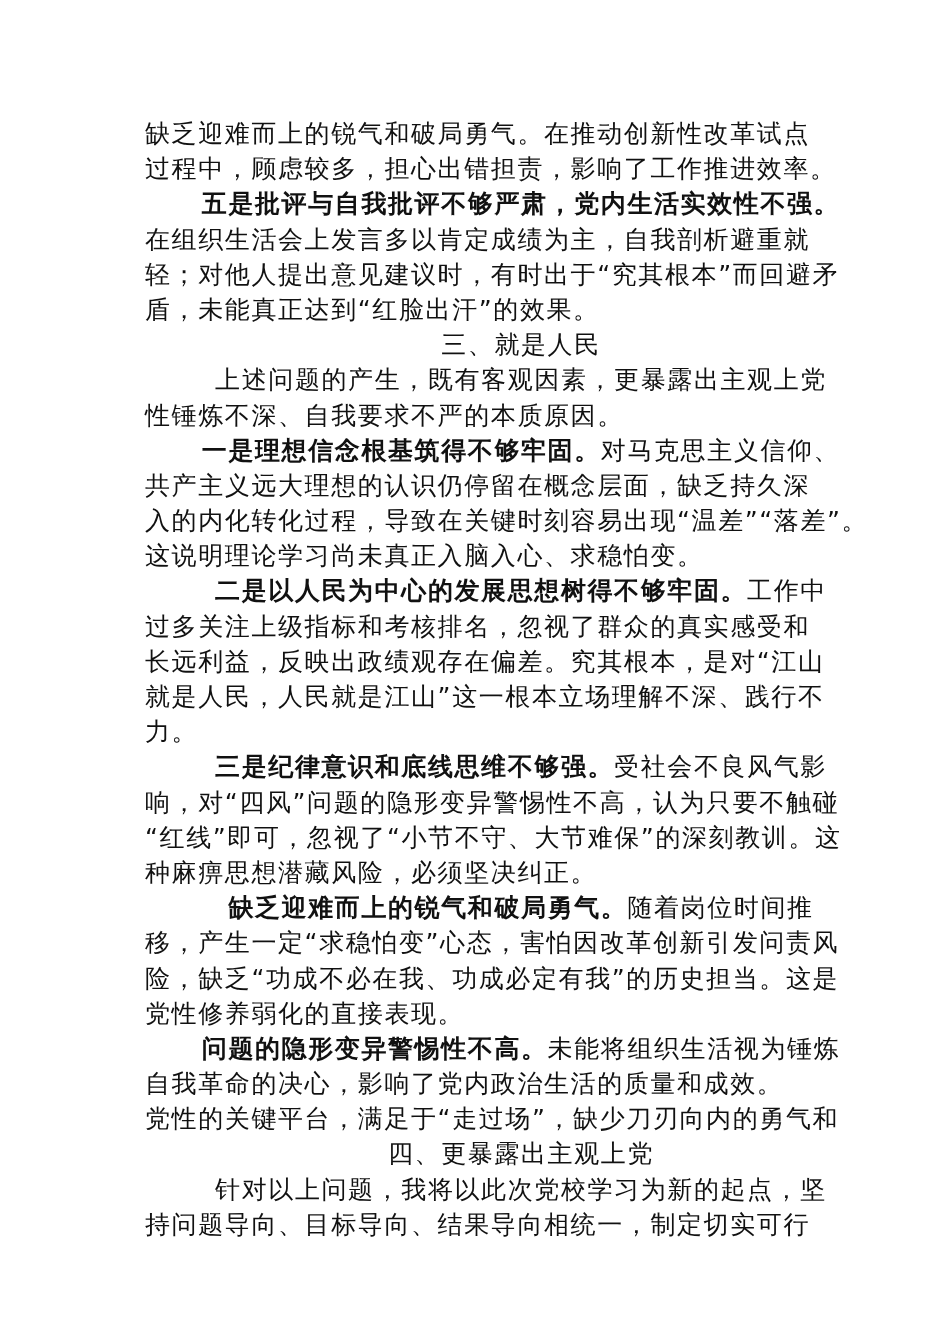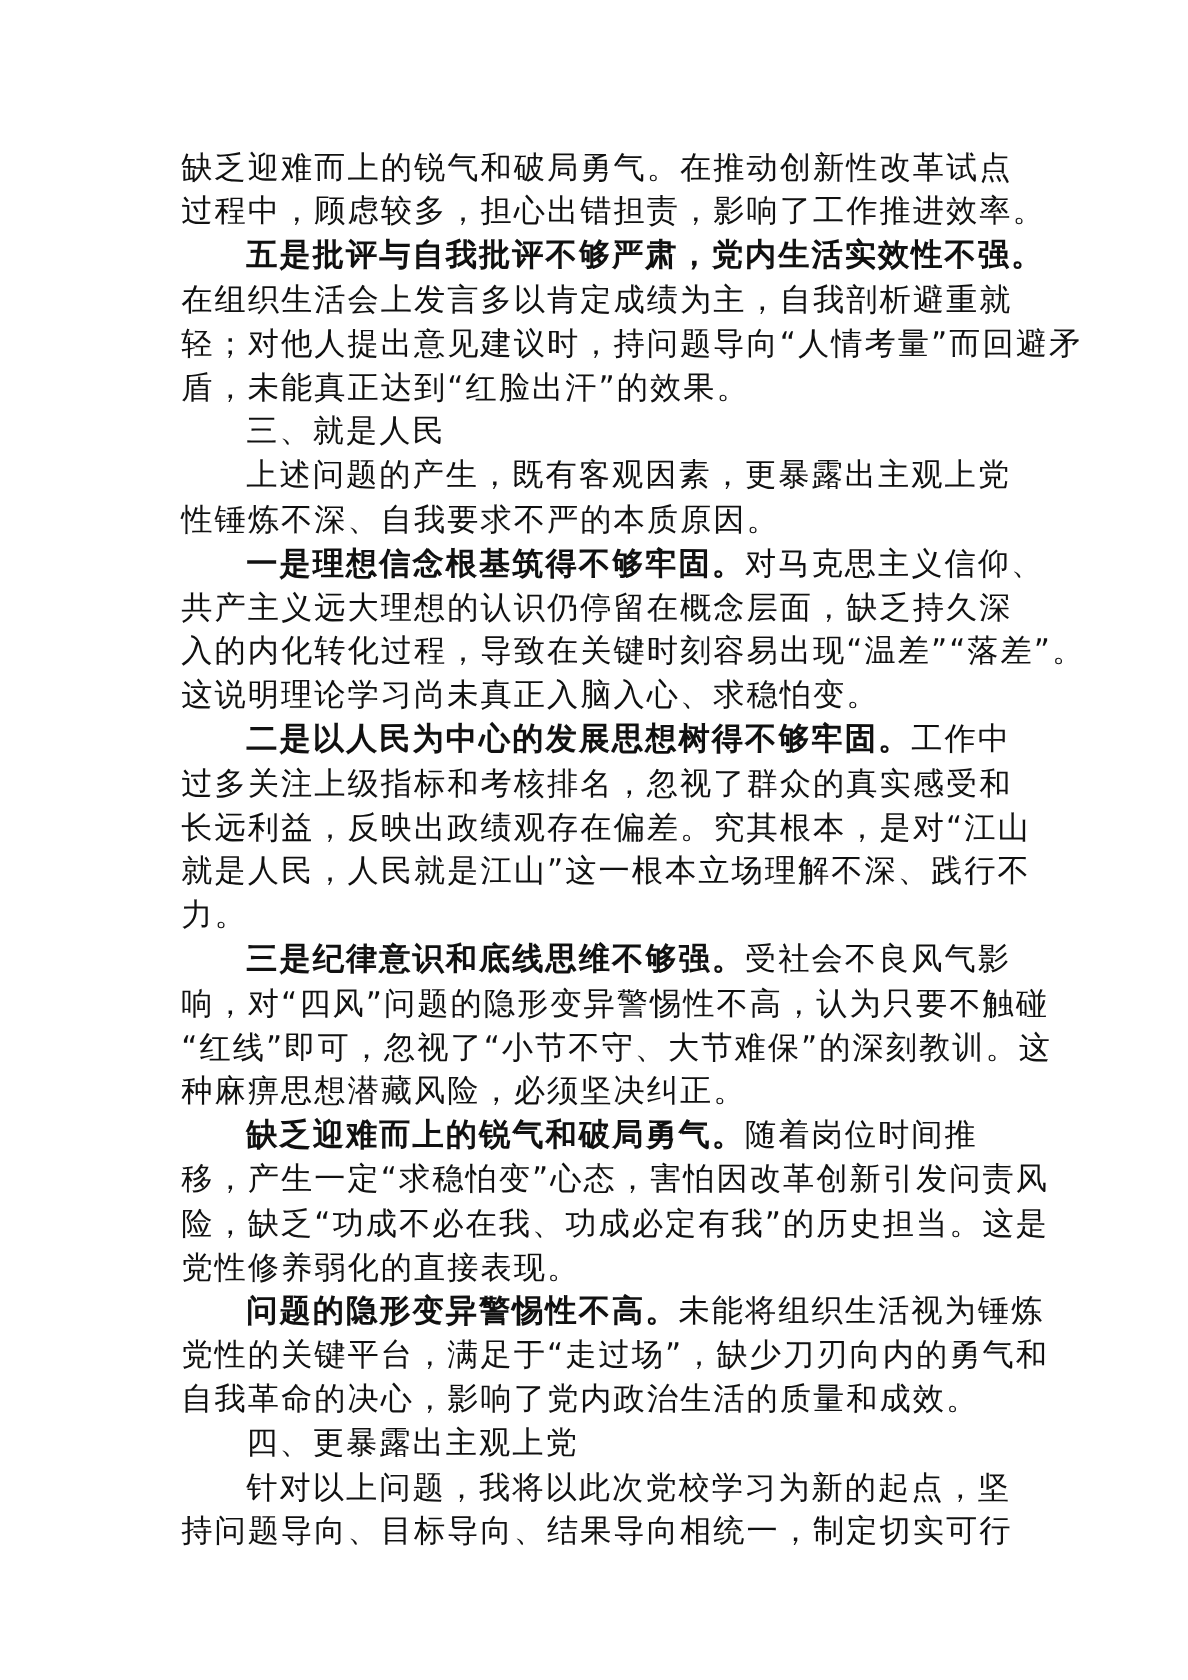--- a/index.html
+++ b/index.html
@@ -21,32 +21,32 @@
     top: 116px;
     width: 700px;
   }
   .line {
     height: 35.2px;
     line-height: 35.2px;
     font-size: 25px;
     white-space: nowrap;
     letter-spacing: 1.6px;
   }
-  .indent { padding-left: 52px; }
+  .indent { padding-left: 52px; text-align: center; }
   .b { font-weight: bold; }
 </style>
 </head>
 <body>
 
 <div class="page">
   <div class="line"><span class="b"></span><span>缺乏迎难而上的锐气和破局勇气。在推动创新性改革试点</span></div>
   <div class="line"><span class="b"></span><span>过程中，顾虑较多，担心出错担责，影响了工作推进效率。</span></div>
   <div class="line indent"><span class="b">五是批评与自我批评不够严肃，党内生活实效性不强。</span><span></span></div>
   <div class="line"><span class="b"></span><span>在组织生活会上发言多以肯定成绩为主，自我剖析避重就</span></div>
-  <div class="line"><span class="b"></span><span>轻；对他人提出意见建议时，持问题导向“人情考量”而回避矛</span></div>
+  <div class="line"><span class="b"></span><span>轻；对他人提出意见建议时，有时出于“究其根本”而回避矛</span></div>
   <div class="line"><span class="b"></span><span>盾，未能真正达到“红脸出汗”的效果。</span></div>
   <div class="line indent"><span class="b"></span><span>三、就是人民</span></div>
   <div class="line indent"><span class="b"></span><span>上述问题的产生，既有客观因素，更暴露出主观上党</span></div>
   <div class="line"><span class="b"></span><span>性锤炼不深、自我要求不严的本质原因。</span></div>
   <div class="line indent"><span class="b">一是理想信念根基筑得不够牢固。</span><span>对马克思主义信仰、</span></div>
   <div class="line"><span class="b"></span><span>共产主义远大理想的认识仍停留在概念层面，缺乏持久深</span></div>
   <div class="line"><span class="b"></span><span>入的内化转化过程，导致在关键时刻容易出现“温差”“落差”。</span></div>
   <div class="line"><span class="b"></span><span>这说明理论学习尚未真正入脑入心、求稳怕变。</span></div>
   <div class="line indent"><span class="b">二是以人民为中心的发展思想树得不够牢固。</span><span>工作中</span></div>
   <div class="line"><span class="b"></span><span>过多关注上级指标和考核排名，忽视了群众的真实感受和</span></div>
@@ -55,18 +55,18 @@
   <div class="line"><span class="b"></span><span>力。</span></div>
   <div class="line indent"><span class="b">三是纪律意识和底线思维不够强。</span><span>受社会不良风气影</span></div>
   <div class="line"><span class="b"></span><span>响，对“四风”问题的隐形变异警惕性不高，认为只要不触碰</span></div>
   <div class="line"><span class="b"></span><span>“红线”即可，忽视了“小节不守、大节难保”的深刻教训。这</span></div>
   <div class="line"><span class="b"></span><span>种麻痹思想潜藏风险，必须坚决纠正。</span></div>
   <div class="line indent"><span class="b">缺乏迎难而上的锐气和破局勇气。</span><span>随着岗位时间推</span></div>
   <div class="line"><span class="b"></span><span>移，产生一定“求稳怕变”心态，害怕因改革创新引发问责风</span></div>
   <div class="line"><span class="b"></span><span>险，缺乏“功成不必在我、功成必定有我”的历史担当。这是</span></div>
   <div class="line"><span class="b"></span><span>党性修养弱化的直接表现。</span></div>
   <div class="line indent"><span class="b">问题的隐形变异警惕性不高。</span><span>未能将组织生活视为锤炼</span></div>
+  <div class="line"><span class="b"></span><span>自我革命的决心，影响了党内政治生活的质量和成效。</span></div>
   <div class="line"><span class="b"></span><span>党性的关键平台，满足于“走过场”，缺少刀刃向内的勇气和</span></div>
-  <div class="line"><span class="b"></span><span>自我革命的决心，影响了党内政治生活的质量和成效。</span></div>
   <div class="line indent"><span class="b"></span><span>四、更暴露出主观上党</span></div>
   <div class="line indent"><span class="b"></span><span>针对以上问题，我将以此次党校学习为新的起点，坚</span></div>
   <div class="line"><span class="b"></span><span>持问题导向、目标导向、结果导向相统一，制定切实可行</span></div>
 </div>
 
 </body></html>

